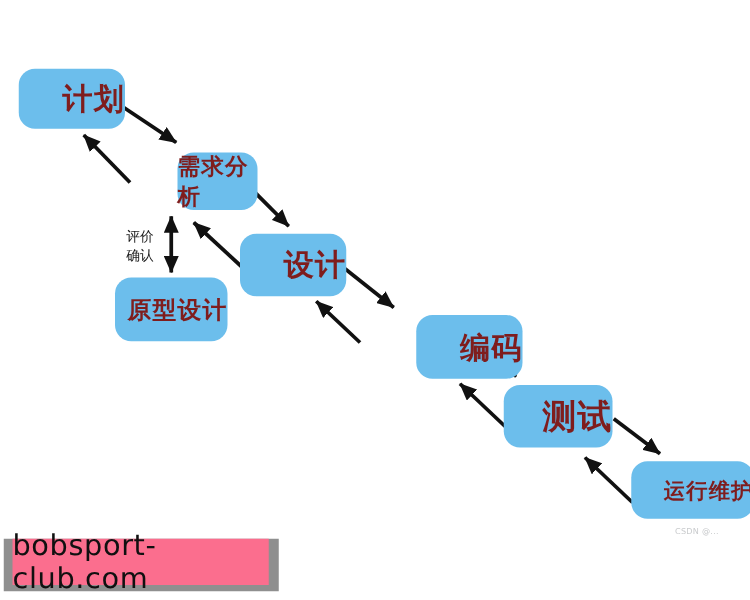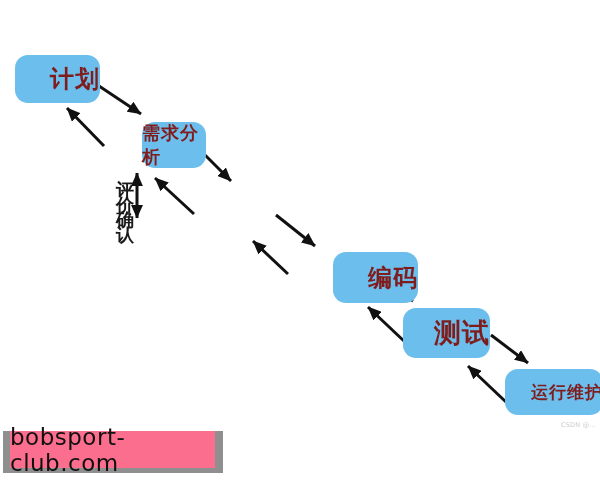--- a/index.html
+++ b/index.html
@@ -27,27 +27,27 @@
     box-sizing:border-box;
   }
   .node-plan        {left:15px; top:55px;  width:85px; height:48px; font-size:24px;}
   .node-requirements{left:102px;top:122px; width:64px; height:46px; font-size:18px;margin-left:40px;}
   .node-design      {left:192px;top:187px; width:85px; height:50px; font-size:24px;}
   .node-prototype   {left:92px; top:222px; width:90px; height:51px; font-size:19px;}
   .node-coding      {left:285px;top:252px; width:85px; height:51px; font-size:24px;margin-left:48px;}
   .node-testing     {left:403px;top:308px; width:87px; height:50px; font-size:27px;}
   .node-maintenance {left:505px;top:369px; width:98px; height:46px; font-size:17px;}
   .edge-label{
-    position:absolute;left:116px;top:182px;width:34px;
-    font-size:18px;font-weight:bold;color:#1a1a1a;
+    position:absolute;left:101px;top:182px;width:34px;
+    font-size:11px;font-weight:normal;color:#1a1a1a;
     line-height:15px;text-align:left;
   }
   .watermark{
     position:absolute;left:540px;top:421px;width:56px;
-    font-size:6.5px;color:#c9cbcd;text-align:right;
+    font-size:6.5px;color:#c9cbcd;
     letter-spacing:0.2px;white-space:nowrap;
   }
   .footer-shadow{
     position:absolute;left:3px;top:431px;width:220px;height:42px;
     background:#8f8f8f;
   }
   .footer-banner{
     position:absolute;left:7px;top:0;width:205px;height:37px;
     background:#FB6E8E;
     display:flex;align-items:center;justify-content:flex-start;
@@ -84,21 +84,27 @@
   </svg>
 
   <div class="node node-plan">
     <span>计划</span>
   </div>
 
   <div class="node node-requirements">
     <span>需求分析</span>
   </div>
 
+  <div class="node node-design">
+    <span>设计</span>
+  </div>
 
+  <div class="node node-prototype">
+    <span>原型设计</span>
+  </div>
 
   <div class="node node-coding">
     <span>编码</span>
   </div>
 
   <div class="node node-testing">
     <span>测试</span>
   </div>
 
   <div class="node node-maintenance">

